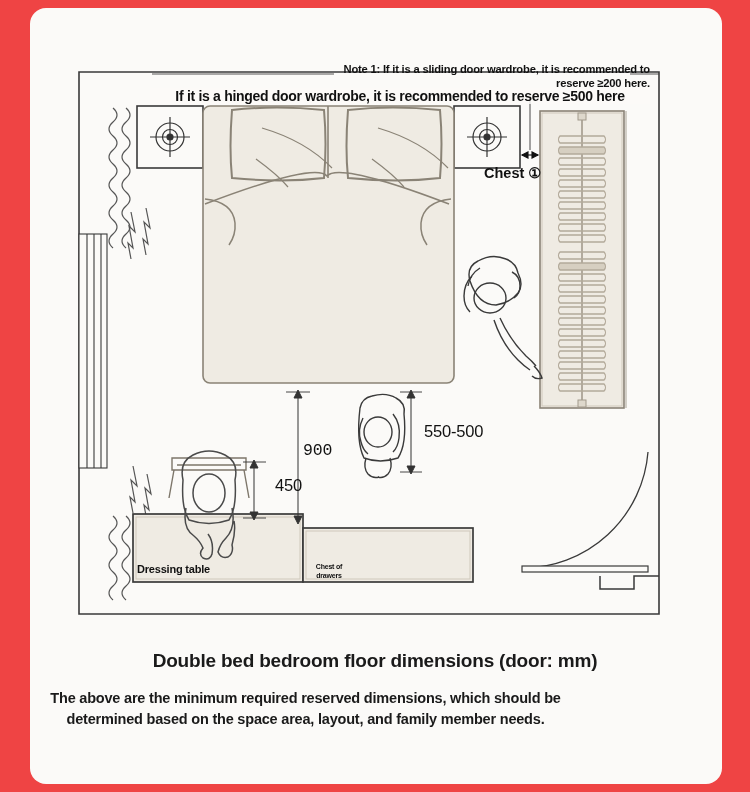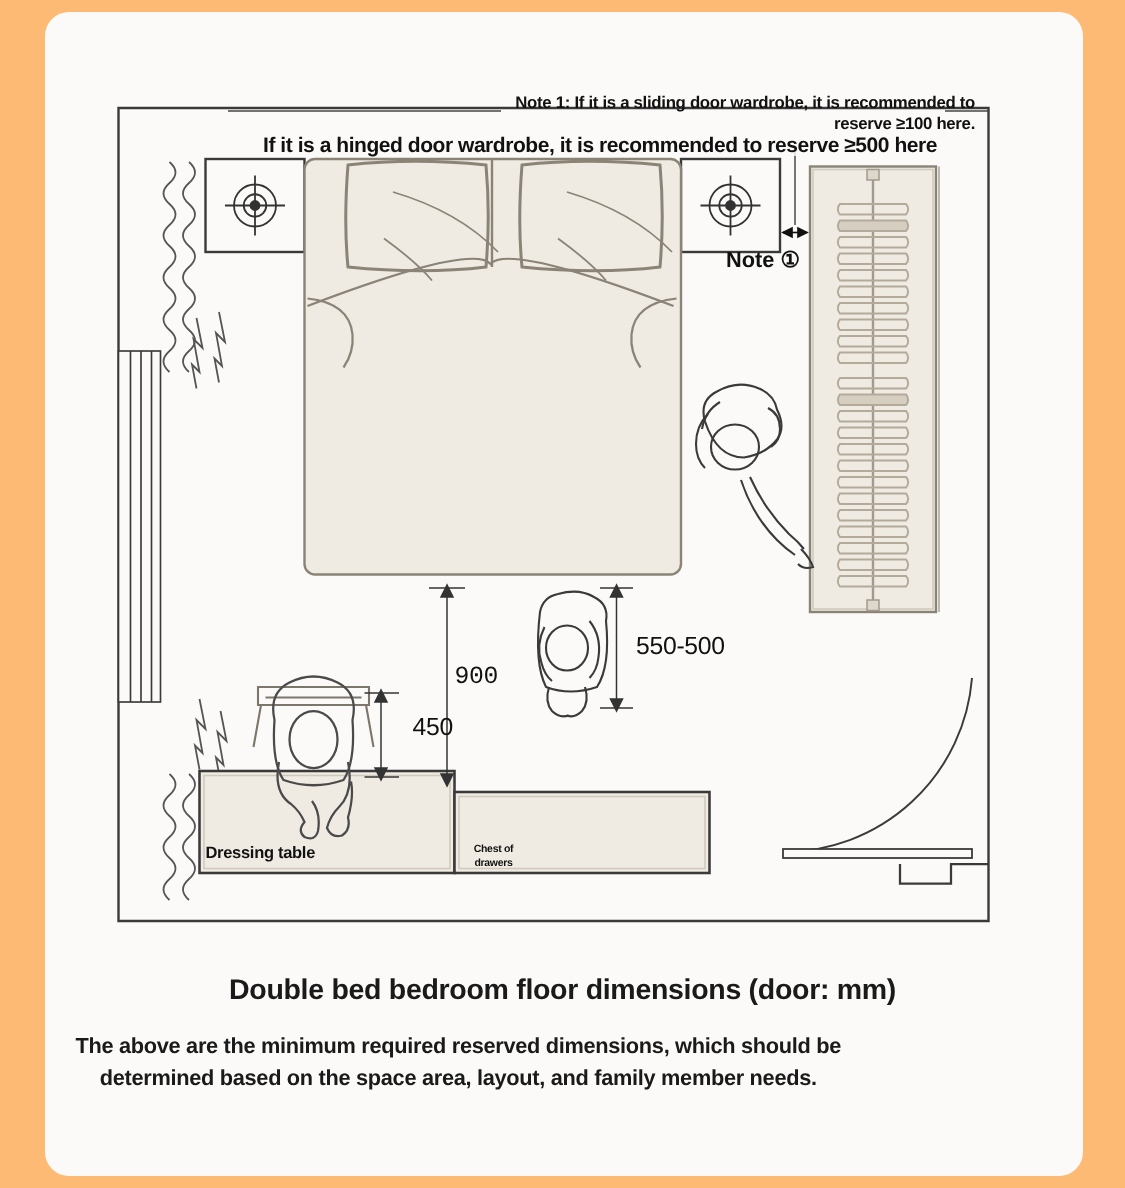--- a/index.html
+++ b/index.html
@@ -5,21 +5,21 @@
   * { margin:0; padding:0; box-sizing:border-box; }
   html,body{
     width:750px; height:792px;
     background:#ece7e0;
     font-family:"Liberation Sans", sans-serif;
     overflow:hidden;
   }
   #page{
     position:relative;
     width:750px; height:792px;
-    background:#fdba74;
+    background:#ef4444;
   }
   #card{
     position:absolute;
     left:30px; top:8px;
     width:692px; height:776px;
     background:#fbfaf8;
     border-radius:16px;
   }
   #plan-wrap{
     position:absolute;
@@ -311,26 +311,26 @@
     <g stroke="#444" stroke-width="0.9">
       <line x1="152" y1="74" x2="334" y2="74"></line>
       <line x1="630" y1="74" x2="659" y2="74"></line>
     </g>
   </svg>
   </div>
 
   <div class="note-top-1">
     <span>Note 1: If it is a sliding door wardrobe, it is recommended to</span>
     <br>
-    <span>reserve ≥100 here.</span>
+    <span>reserve ≥200 here.</span>
   </div>
 
   <div class="note-top-2">If it is a hinged door wardrobe, it is recommended to reserve ≥500 here</div>
 
-  <div class="note-circ">Note ①</div>
+  <div class="note-circ">Chest ①</div>
 
   <div class="dim-lbl" id="dim900">900</div>
   <div class="dim-lbl" id="dim450">450</div>
   <div class="dim-lbl" id="dim550">550-500</div>
 
   <div class="furn-lbl" id="lbl-dressing">Dressing table</div>
   <div class="furn-lbl" id="lbl-chest">Chest of drawers</div>
 
   <div class="caption-title">Double bed bedroom floor dimensions (door: mm)</div>
   <div class="caption-sub">The above are the minimum required reserved dimensions, which should be determined based on the space area, layout, and family member needs.</div>

